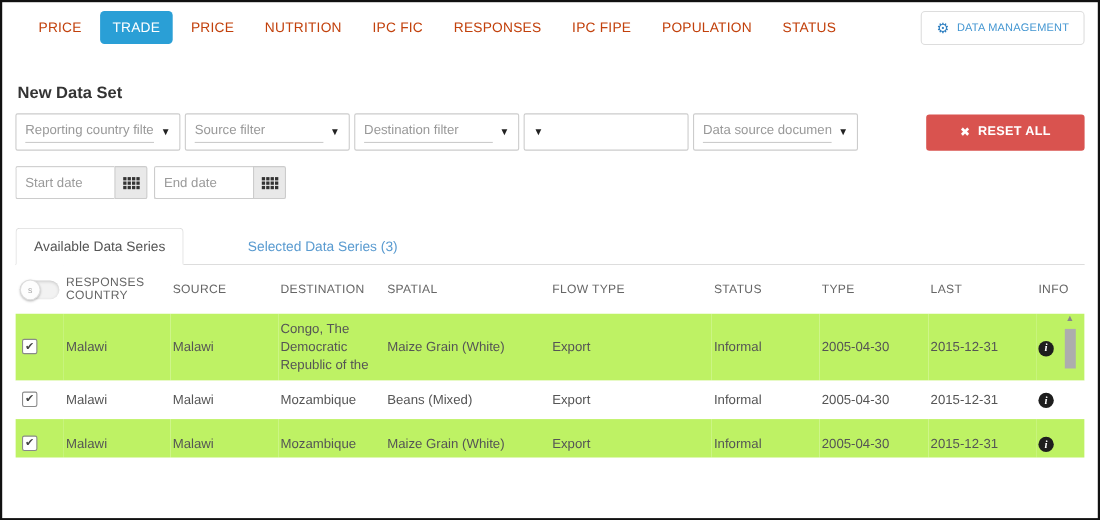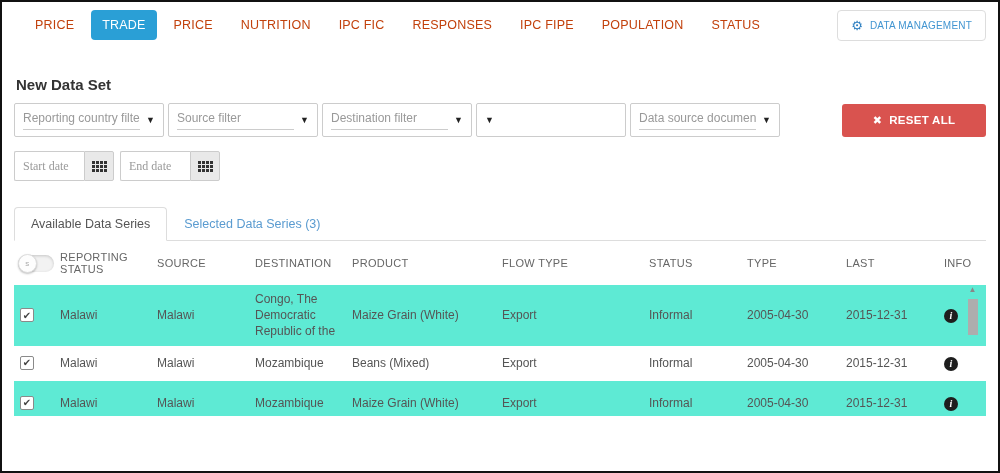--- a/index.html
+++ b/index.html
@@ -60,35 +60,35 @@
   }
   .filter-label {
     flex:1; font-size:12px; color:#999; border-bottom:1px solid #ccc;
     padding-bottom:4px; margin-right:6px; white-space:nowrap; overflow:hidden;
   }
   .filter-caret { font-size:9px; color:#222; }
 
   .date-row { display:flex; gap:6px; margin-bottom:26px; }
   .date-group { display:flex; }
   .date-input {
-    width:70px; height:30px; border:1px solid #ccc; border-right:none;
-    border-radius:2px 0 0 2px; font-family:Liberation Serif, serif; font-size:12px;
+    width:90px; height:30px; border:1px solid #ccc; border-right:none;
+    border-radius:2px 0 0 2px; font-family:Liberation Sans, sans-serif; font-size:12px;
     color:#555; padding:0 8px; outline:none;
   }
   .date-input::placeholder { color:#9a9a9a; }
   .date-btn {
     width:30px; height:30px; background:#e9e9e9; border:1px solid #ccc;
     border-radius:0 2px 2px 0; display:flex; align-items:center;
     justify-content:center; cursor:pointer;
   }
   .grid-icon { display:grid; grid-template-columns:repeat(4,3px); grid-template-rows:repeat(3,3px); gap:1px; }
   .grid-icon i { background:#333; }
 
   
-  .series-tabs { display:flex; border-bottom:1px solid #ddd; padding:0; margin-top:10px; }
+  .series-tabs { display:flex; border-bottom:1px solid #ddd; padding:0; margin-top:10px;gap:41px; }
   .series-tab {
     font-size:12.5px; padding:9px 16px; cursor:pointer; margin-bottom:-1px;
     border:1px solid transparent; border-radius:4px 4px 0 0; white-space:nowrap;
   }
   .series-tab.active { color:#555; background:#fff; border-color:#ddd #ddd #fff #ddd; }
   .series-tab.inactive { color:#5a9bd0; }
 
   
   .grid-table { width:100%; border-collapse:collapse; table-layout:fixed; }
   .grid-table col.c1{width:44px;} .grid-table col.c2{width:97px;}
@@ -98,21 +98,21 @@
   .grid-table col.c9{width:98px;} .grid-table col.c10{width:44px;}
   .thead-row td {
     font-size:11px; color:#666; letter-spacing:.3px; padding:8px 6px 8px 2px;
     vertical-align:middle; height:44px; background:#fff;
   }
   .body-wrap { position:relative; height:131px; overflow:hidden; }
   .grid-table tr.data-row td {
     font-size:12px; color:#555; padding:6px 6px 6px 2px; vertical-align:middle;
     line-height:1.35;
   }
-  tr.row-odd td { background:#5eead4; }
+  tr.row-odd td { background:#bef264; }
   tr.row-even td { background:#ffffff; }
   tr.r1 td { height:55px; } tr.r2 td { height:35px; } tr.r3 td { height:45px; }
 
   .toggle {
     width:36px; height:17px; background:#f2f2f2; border-radius:9px;
     box-shadow:inset 0 1px 3px rgba(0,0,0,.18); position:relative;
     cursor:pointer; margin-left:2px;
   }
   .toggle .knob {
     position:absolute; left:0; top:-1px; width:19px; height:19px; border-radius:50%;
@@ -250,24 +250,24 @@
         <col class="c9">
         <col class="c10">
     </colgroup>
     <tbody>
         <tr class="thead-row">
       <td>
         <div class="toggle">
           <span class="knob">s</span>
         </div>
       </td>
-      <td>REPORTING STATUS</td>
+      <td>RESPONSES COUNTRY</td>
       <td>SOURCE</td>
       <td>DESTINATION</td>
-      <td>PRODUCT</td>
+      <td>SPATIAL</td>
       <td>FLOW TYPE</td>
       <td>STATUS</td>
       <td>TYPE</td>
       <td>LAST</td>
       <td>INFO</td>
     </tr>
   </tbody>
     </table>
 
   <div class="body-wrap">

